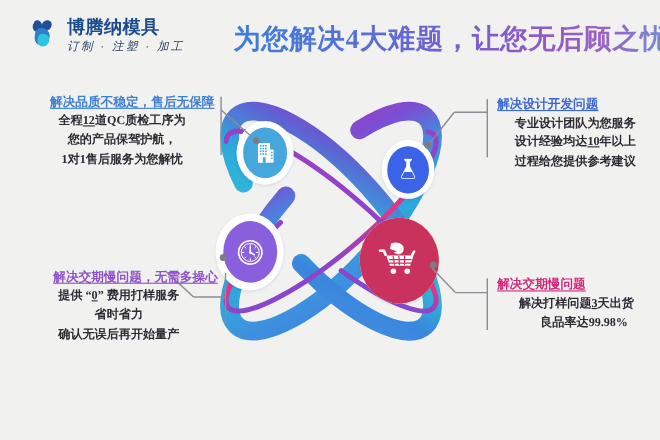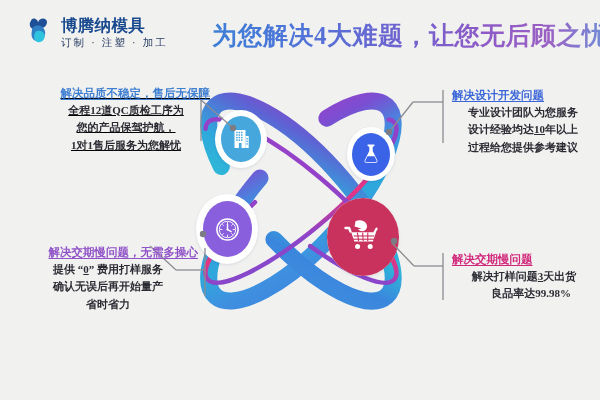--- a/index.html
+++ b/index.html
@@ -53,20 +53,21 @@
     color: #1a4a8e;
     letter-spacing: 0.3px;
   }
   .logo-sub {
     font-family: "Liberation Sans", "DejaVu Sans", sans-serif;
     font-size: 10.5px;
     color: #2a3f63;
     letter-spacing: 2.1px;
     margin-top: 3px;
     white-space: nowrap;
+    font-style: italic;
   }
 
   .headline {
     position: absolute;
     left: 168px; top: 19px;
     font-size: 25px;
     font-weight: bold;
     letter-spacing: 0.5px;
     white-space: nowrap;
     background: linear-gradient(90deg,
@@ -153,21 +154,21 @@
     font-weight: bold;
     text-align: center;
   }
   .block-body .em {
     text-decoration: underline;
     text-underline-offset: 1px;
   }
   .t-right { text-align: right; }
   .t-left  { text-align: left; }
 
-  #block-quality { left: 42px;  top: 86px;  width: 168px; text-decoration: underline; }
+  #block-quality { left: 27px;  top: 86px;  width: 168px; }
   #block-quality .block-title { color: #3f7fd2; }
 
   #block-design  { left: 452px; top: 88px;  width: 142px; }
   #block-design  .block-title { color: #3a66d8; }
 
   #block-sample  { left: 18px;  top: 245px; width: 180px; }
   #block-sample  .block-title { color: #8f52c8; }
 
   #block-lead    { left: 452px; top: 252px; width: 144px; }
   #block-lead    .block-title { color: #d2287a; }
@@ -383,22 +384,22 @@
       <div><span>专业设计团队为您服务</span></div>
       <div><span>设计经验均达</span><span class="em">10</span><span>年以上</span></div>
       <div><span>过程给您提供参考建议</span></div>
     </div>
   </div>
 
   <div class="block t-right" id="block-sample">
     <div class="block-title underline">解决交期慢问题，无需多操心</div>
     <div class="block-body">
       <div><span>提供 “</span><span class="em">0</span><span>” 费用打样服务</span></div>
+      <div><span>省时省力</span></div>
       <div><span>确认无误后再开始量产</span></div>
-      <div><span>省时省力</span></div>
     </div>
   </div>
 
   <div class="block t-left" id="block-lead">
     <div class="block-title underline">解决交期慢问题</div>
     <div class="block-body">
       <div><span>解决打样问题</span><span class="em">3</span><span>天出货</span></div>
       <div style="padding-left:14px"><span>良品率达99.98%</span></div>
     </div>
   </div>

